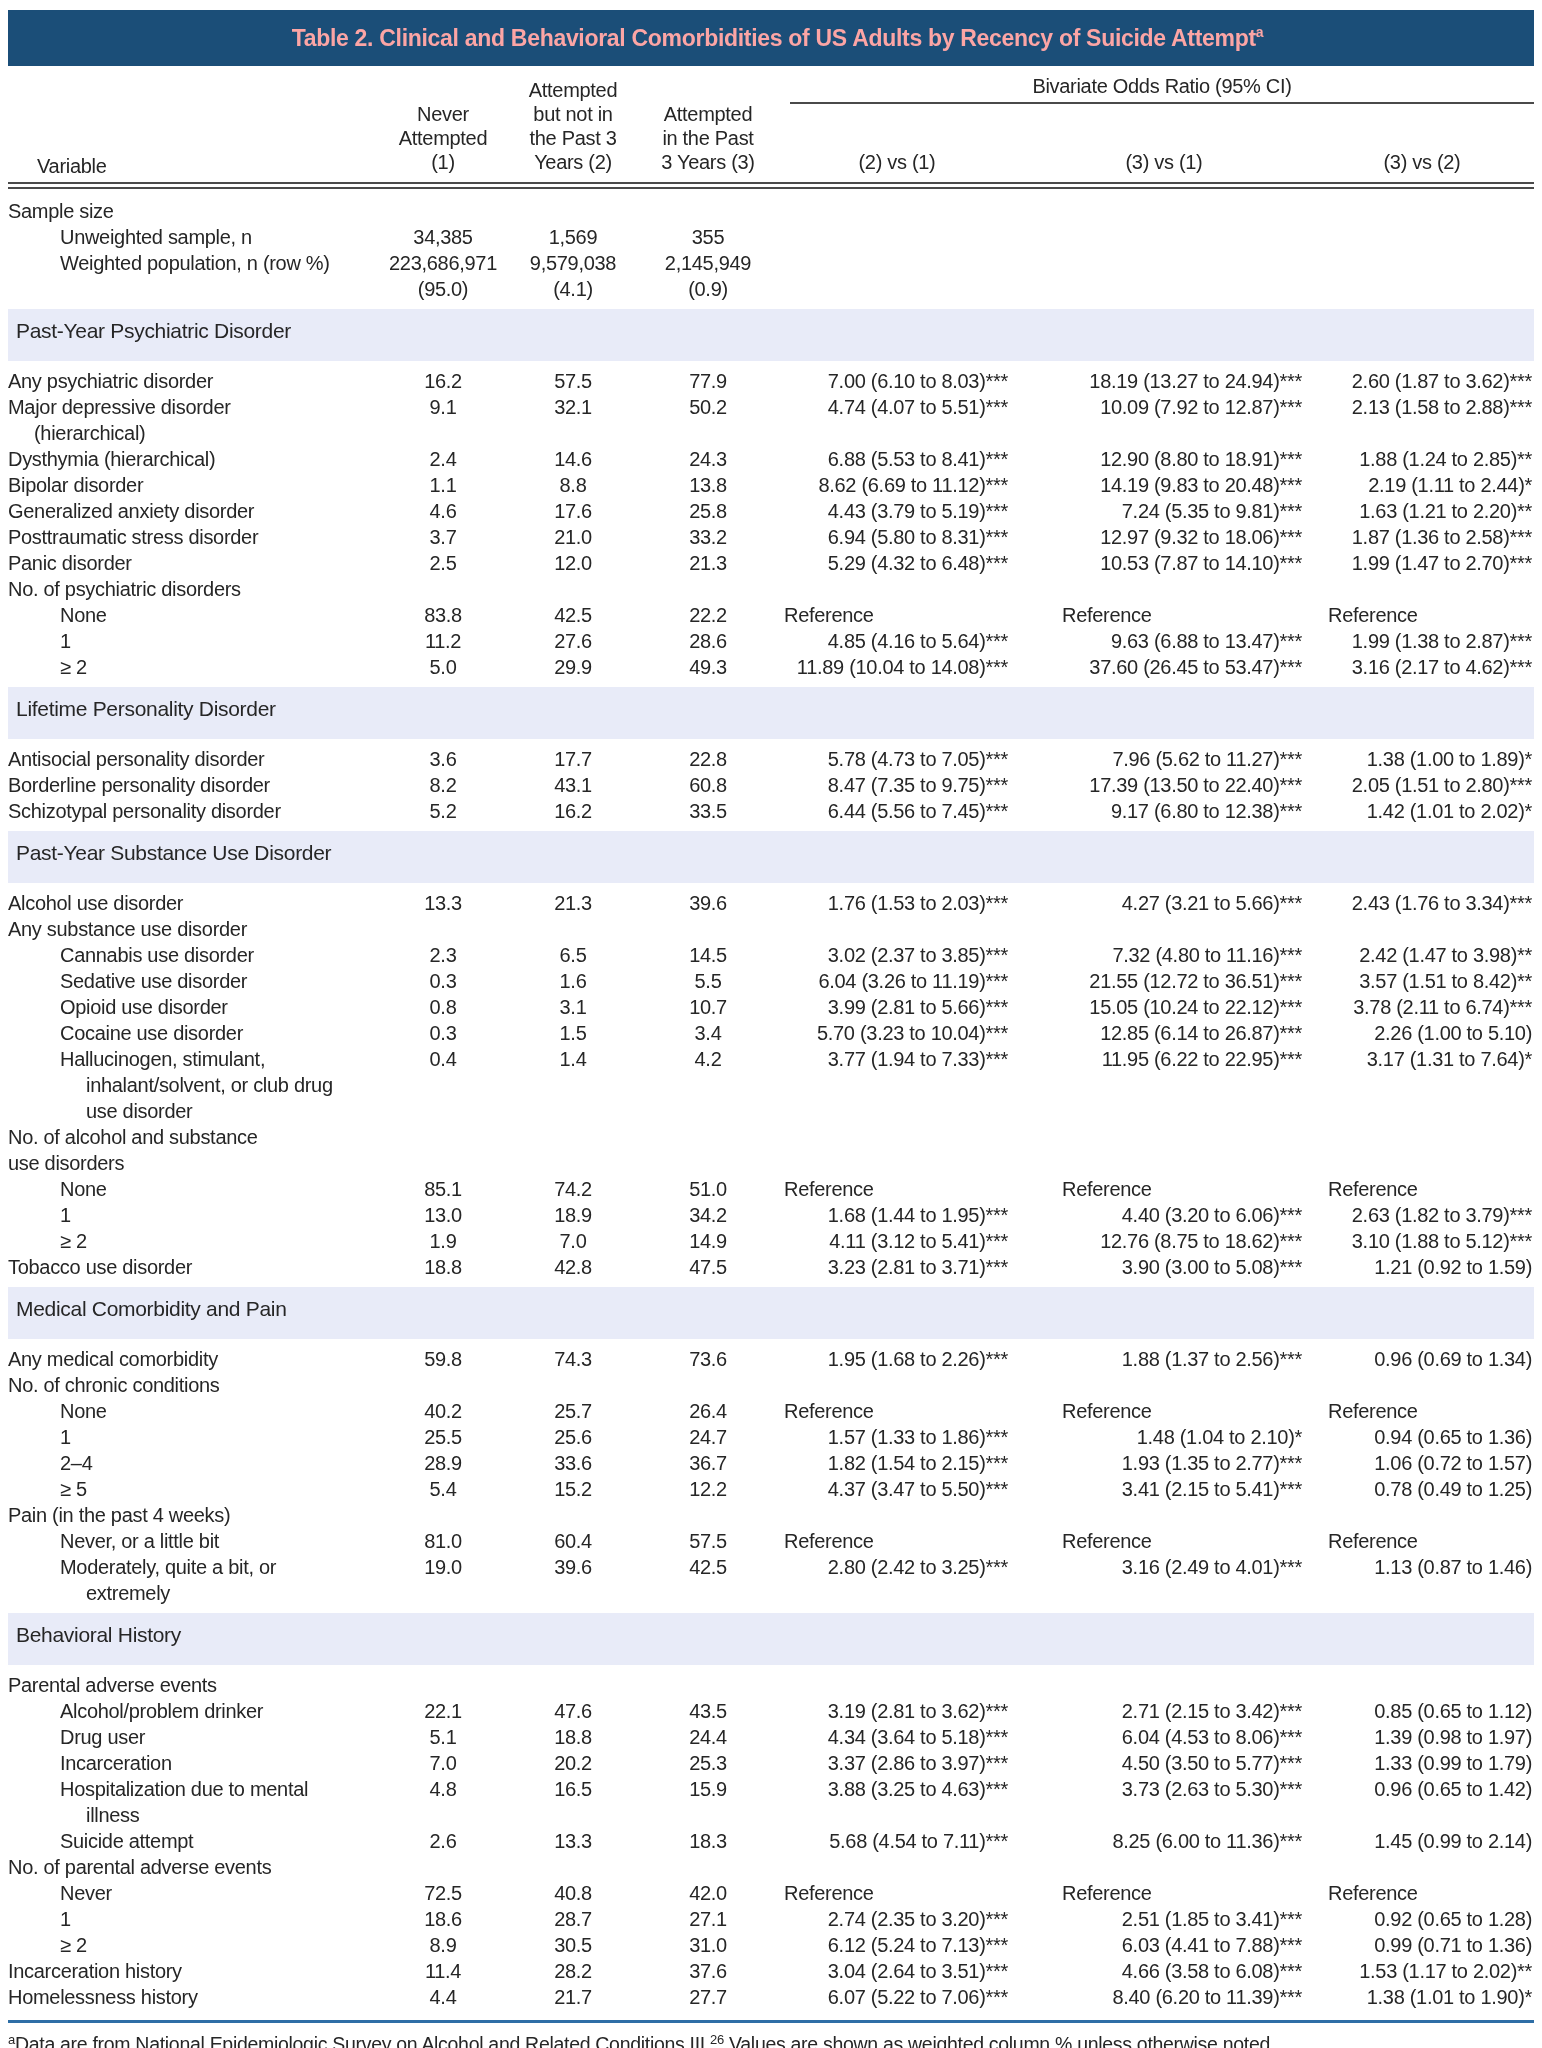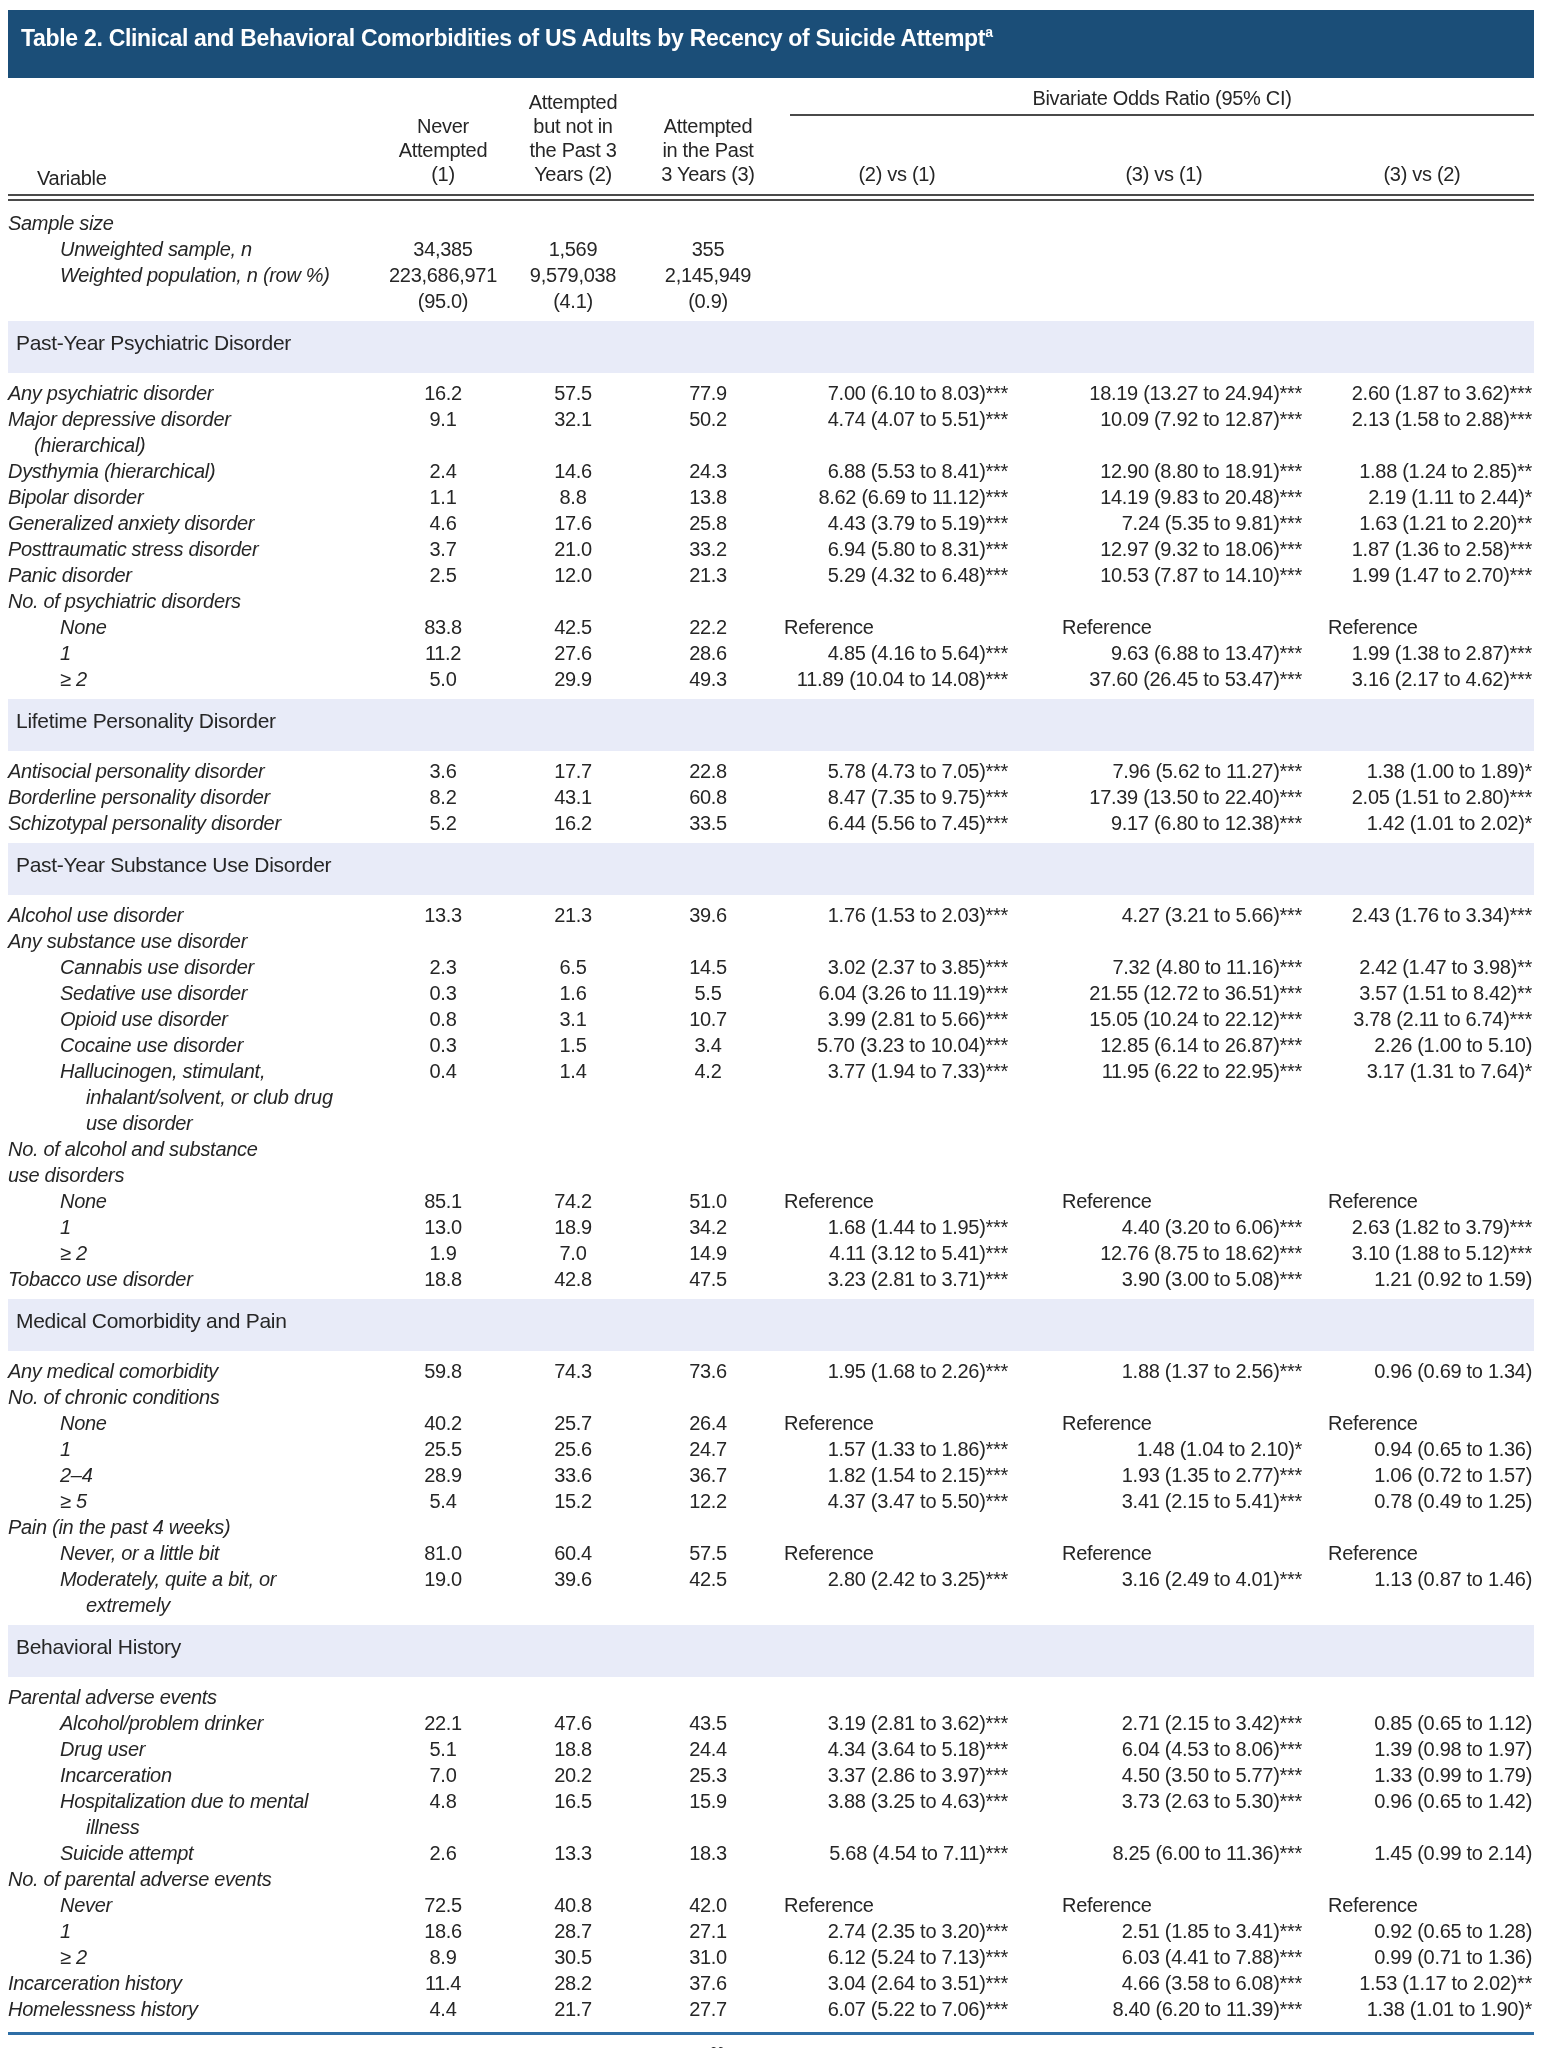--- a/index.html
+++ b/index.html
@@ -8,27 +8,28 @@
     font-family:"Liberation Sans", sans-serif;
     color:#262626;
     letter-spacing:-0.3px;
     -webkit-font-smoothing:antialiased;
   }
   .page{padding:10px 8px 0 8px;}
 
   
   .titlebar{
     background:#1b4e78;
-    color:#ffffff;
+    color:#fca5a5;
     font-size:23px;
     font-weight:bold;
-    height:68px;
+    height:56px;
     line-height:56px;
     padding-left:13px;
     white-space:nowrap;
+    text-align:center;
   }
   .titlebar sup{font-size:14px;line-height:0;}
 
   
   .grid-cols{
     display:grid;
     grid-template-columns:372px 126px 134px 136px 242px 292px 224px;
   }
   .thead{
     padding-top:8px;
@@ -72,21 +73,21 @@
   .tbody > div{min-height:26px;}
   .section-row{
     grid-column:1 / -1;
     background:#e8ebf8;
     font-size:21px;
     height:52px;
     line-height:44px;
     padding-left:8px;
     margin:7px 0;
   }
-  .lbl{white-space:pre-line;font-style:italic;}
+  .lbl{white-space:pre-line;}
   .lbl.hang.ind0{padding-left:26px;text-indent:-26px;}
   .lbl.hang.ind1{padding-left:78px;text-indent:-26px;}
   .lbl.nohang.ind0{padding-left:0;}
   .num{text-align:center;white-space:pre-line;}
   .or{white-space:nowrap;}
   .or1{text-align:right;padding-right:10px;}
   .or2{text-align:right;padding-right:8px;}
   .or3{text-align:right;padding-right:2px;}
   .or.ref{text-align:left;padding-right:0;}
   .or1.ref{padding-left:8px;}

